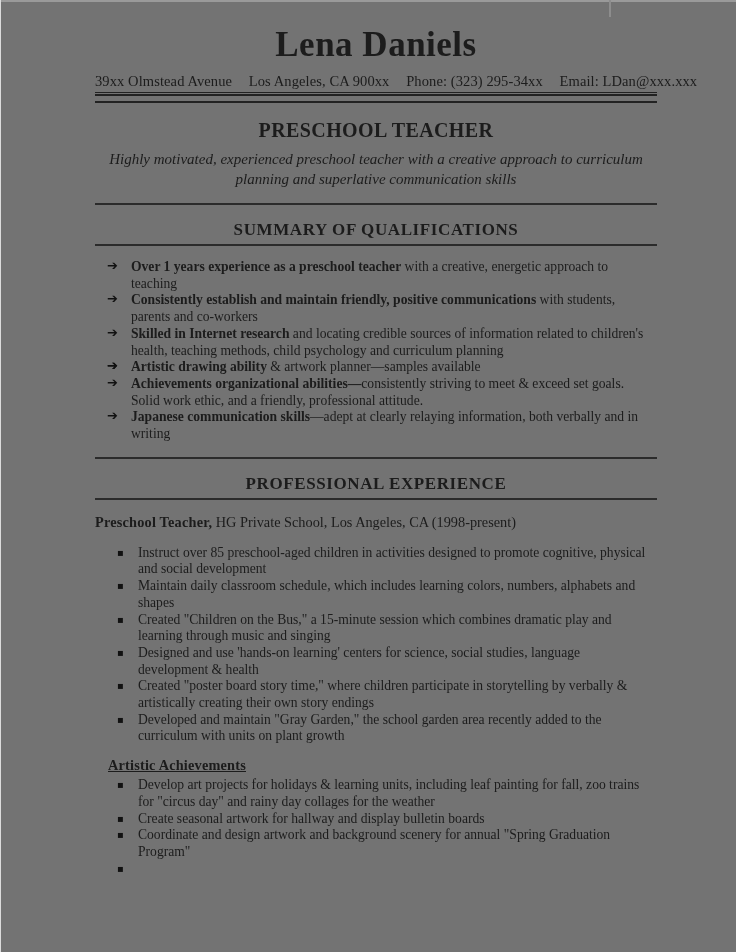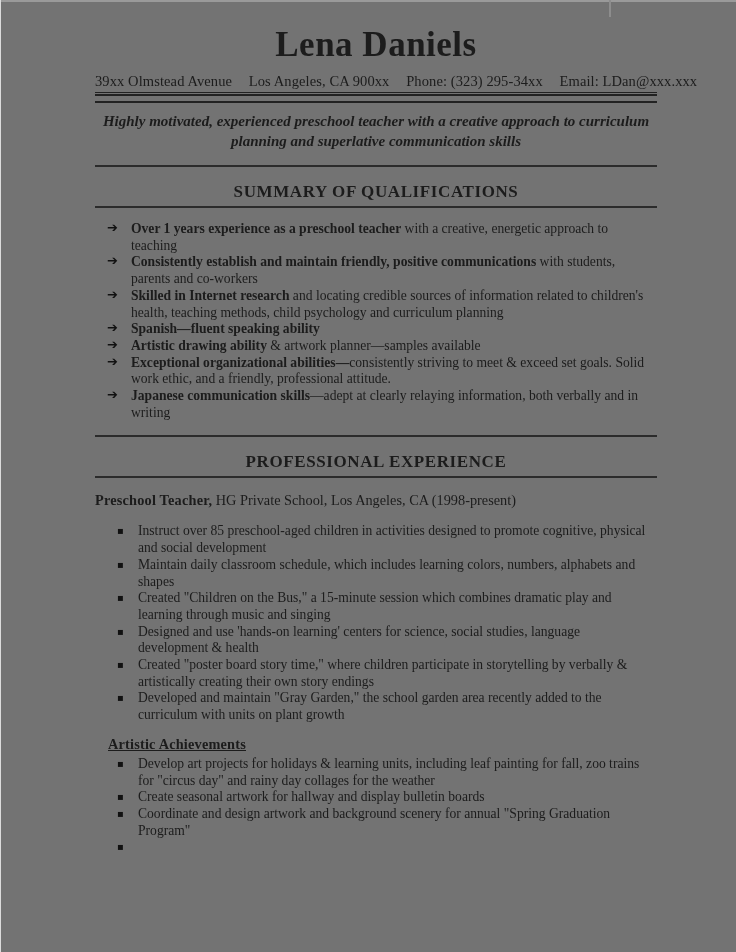--- a/index.html
+++ b/index.html
@@ -54,21 +54,21 @@
     font-weight: bold;
     letter-spacing: 0.4px;
     line-height: 22px;
   }
   .tagline {
     margin: 9px auto 0;
     width: 552px;
     text-align: center;
     font-size: 15px;
     font-style: italic;
-    font-weight: bold;
+    font-weight: normal;
     line-height: 19.5px;
   }
 
   .section-header {
     margin-top: 14px;
     border-top: 2px solid #2b2b2b;
     border-bottom: 2px solid #2b2b2b;
     padding: 15px 0 4px;
     text-align: center;
     font-size: 17px;
@@ -130,20 +130,21 @@
 
     <div class="contact">
       <span>39xx Olmstead Avenue</span>
       <span>Los Angeles, CA 900xx</span>
       <span>Phone: (323) 295-34xx</span>
       <span>Email: LDan@xxx.xxx</span>
     </div>
     <div class="rule-double"></div>
     <div class="rule-single"></div>
 
+    <h2 class="job-title">PRESCHOOL TEACHER</h2>
     <p class="tagline">Highly motivated, experienced preschool teacher with a creative approach to curriculum planning and superlative communication skills</p>
 
     <div class="section-header">
       <span>SUMMARY OF QUALIFICATIONS</span>
     </div>
 
     <ul class="qual-list">
       <li>
         <span class="arrow-bullet">➔</span>
         <span class="bold-lead">Over 1 years experience as a preschool teacher</span><span> with a creative, energetic approach to teaching</span>
@@ -151,29 +152,29 @@
       <li>
         <span class="arrow-bullet">➔</span>
         <span class="bold-lead">Consistently establish and maintain friendly, positive communications</span><span> with students, parents and co-workers</span>
       </li>
       <li>
         <span class="arrow-bullet">➔</span>
         <span class="bold-lead">Skilled in Internet research</span><span> and locating credible sources of information related to children's health, teaching methods, child psychology and curriculum planning</span>
       </li>
       <li>
         <span class="arrow-bullet">➔</span>
-        <span class="bold-lead">Spanish—fluent speaking ability</span><span></span>
+        <span></span>
       </li>
       <li>
         <span class="arrow-bullet">➔</span>
         <span class="bold-lead">Artistic drawing ability</span><span> &amp; artwork planner—samples available</span>
       </li>
       <li>
         <span class="arrow-bullet">➔</span>
-        <span class="bold-lead">Exceptional organizational abilities—</span><span>consistently striving to meet &amp; exceed set goals. Solid work ethic, and a friendly, professional attitude.</span>
+        <span class="bold-lead">Achievements organizational abilities—</span><span>consistently striving to meet &amp; exceed set goals. Solid work ethic, and a friendly, professional attitude.</span>
       </li>
       <li>
         <span class="arrow-bullet">➔</span>
         <span class="bold-lead">Japanese communication skills</span><span>—adept at clearly relaying information, both verbally and in writing</span>
       </li>
     </ul>
 
     <div class="section-header">
       <span>PROFESSIONAL EXPERIENCE</span>
     </div>

